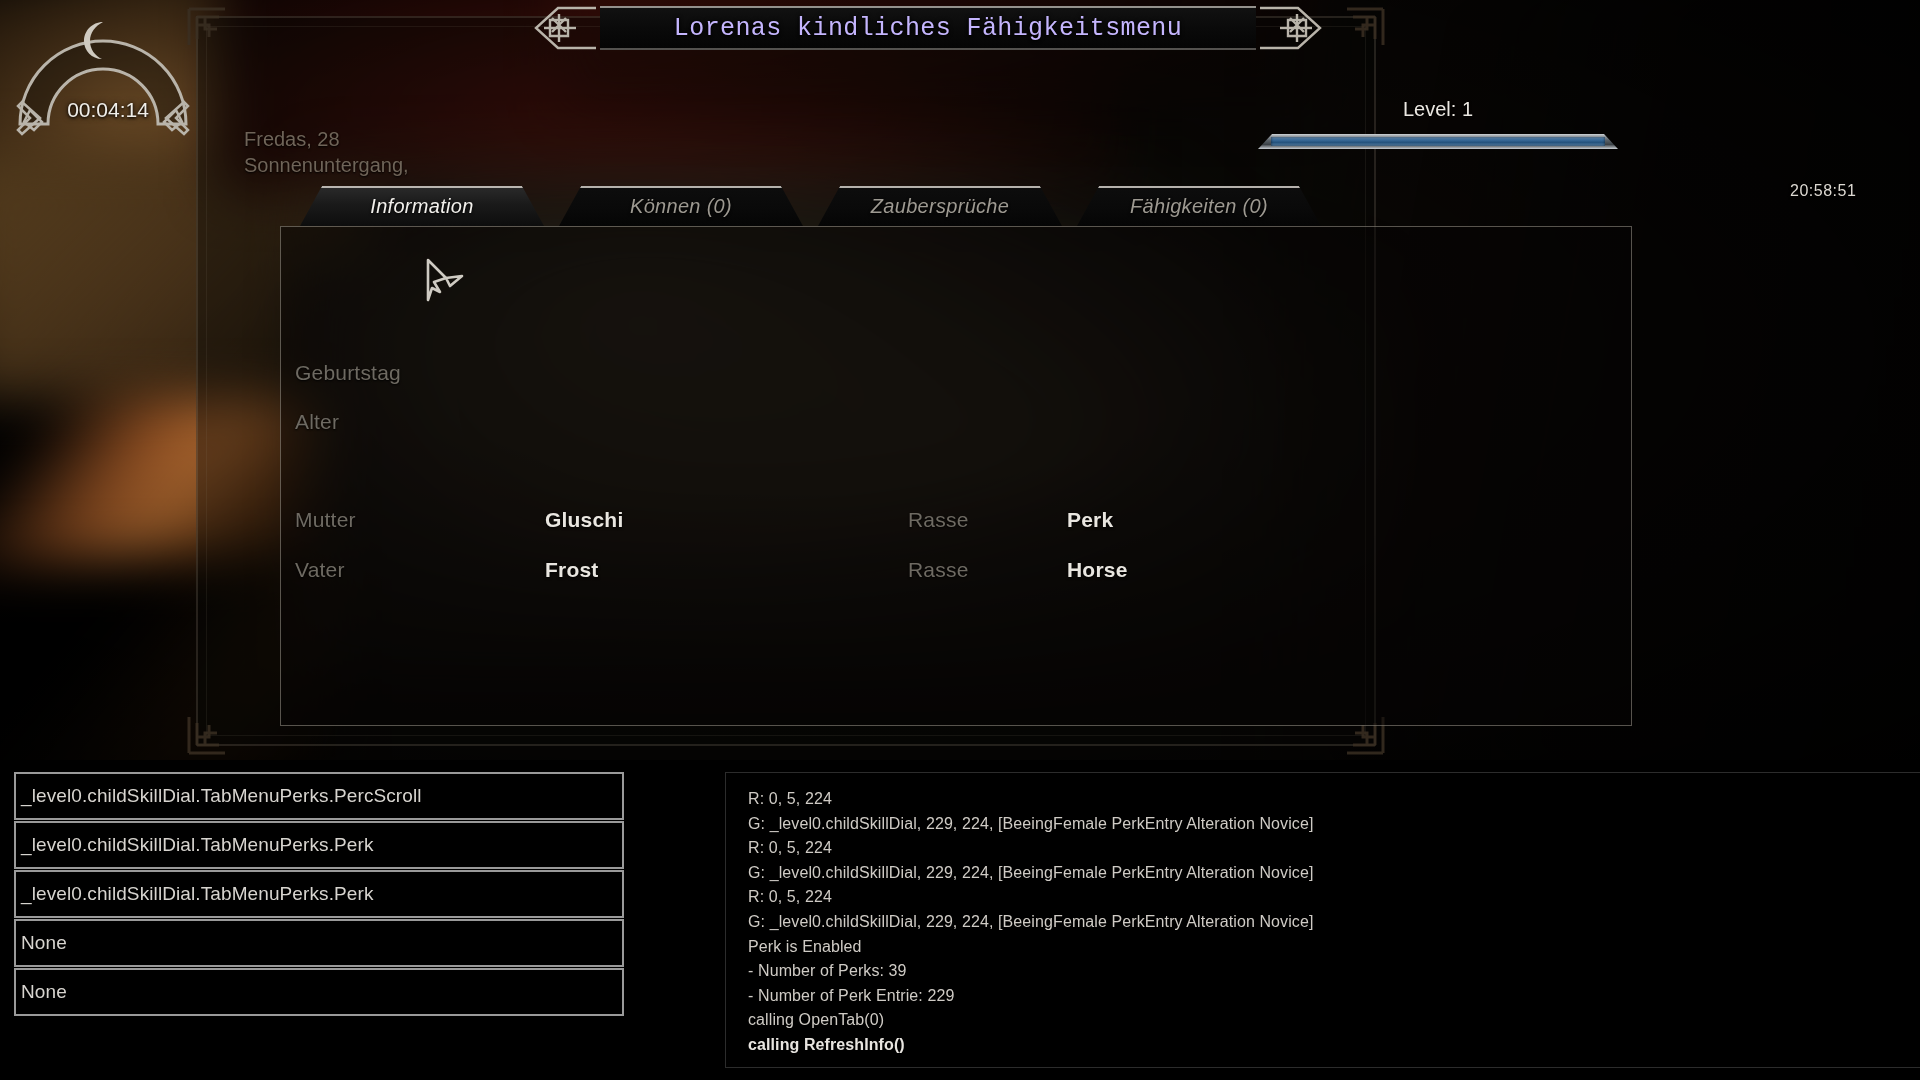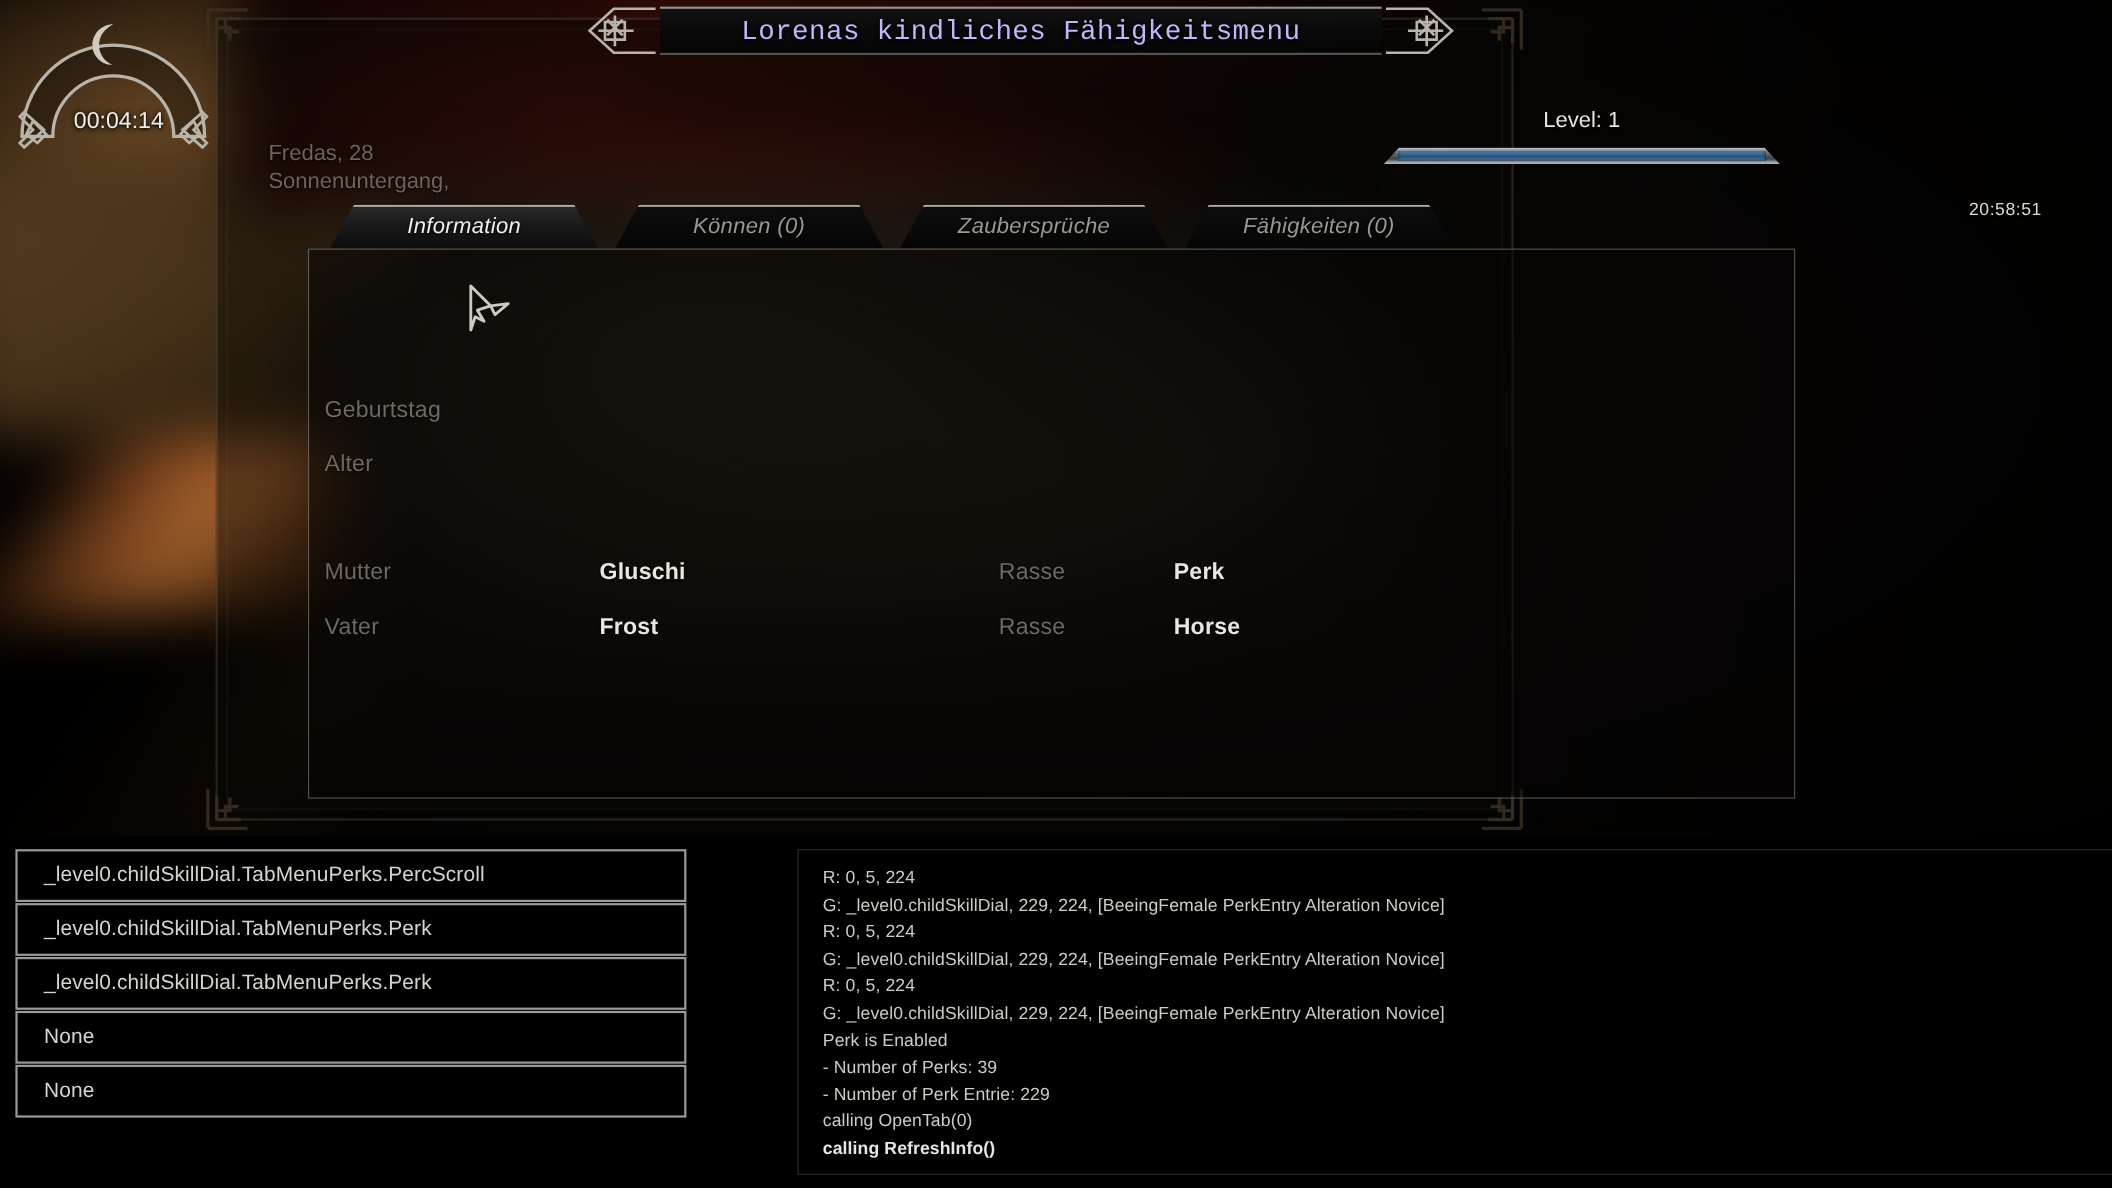--- a/index.html
+++ b/index.html
@@ -195,21 +195,21 @@
   
   #debug-area{
     position:absolute; left:0; top:760px; width:1920px; height:320px;
     background:#000;
   }
   #path-list{ position:absolute; left:14px; top:12px; width:610px; }
   .path-field{
     height:48px; margin-bottom:1px;
     border:2px solid #9a9a9a;
     background:#000;
-    display:flex; align-items:center; padding-left:24px;
+    display:flex; align-items:center; padding-left:5px;
   }
   .path-field span{
     color:#d7d4cf; font-size:19px; letter-spacing:.1px;
   }
 
   #log-panel{
     position:absolute; left:725px; top:12px; width:1210px; height:296px;
     border:1px solid #2c2c2c;
     background:#000;
     padding:14px 0 0 22px;

